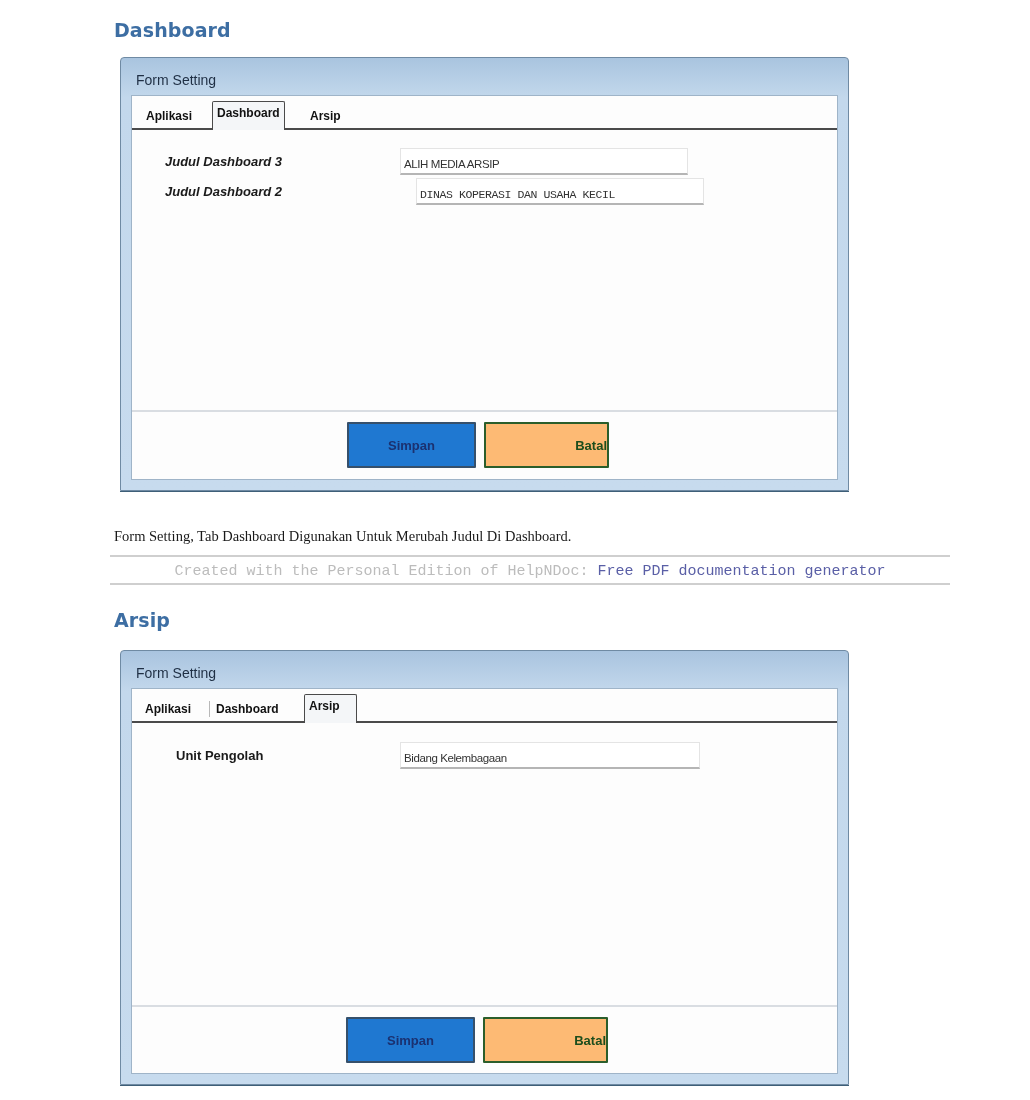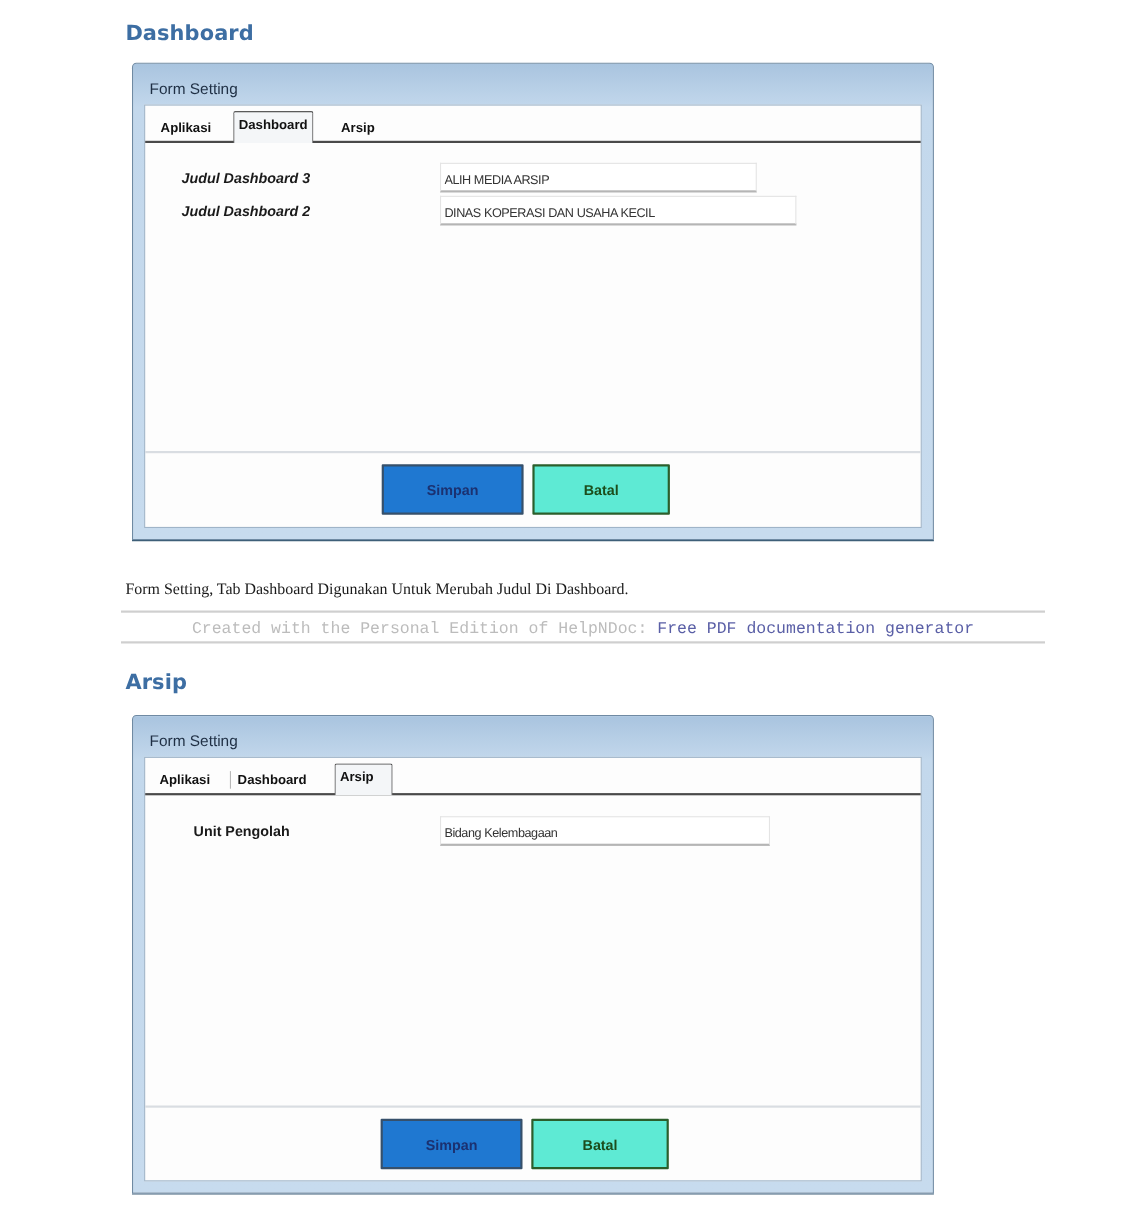--- a/index.html
+++ b/index.html
@@ -17,21 +17,21 @@
   .tab-sep { position:absolute; top:12px; width:1px; height:16px; background:#b8b8b8; }
 
   .field-label { position:absolute; font-size:13px; font-weight:bold; color:#1a1a1a; font-family:"Liberation Sans", sans-serif; }
   .field-label.italic { font-style:italic; }
   .field-input { position:absolute; height:27px; box-sizing:border-box; border:1px solid #e4e4e4; border-bottom:2px solid #b5b5b5; background:#fff; font-size:11.5px; color:#333; font-family:"Liberation Sans", sans-serif; padding:6px 3px 0 3px; letter-spacing:-0.4px; outline:none; }
 
   .divider-line { position:absolute; left:0; right:0; height:2px; background:#d9dde2; }
 
   .btn { position:absolute; height:46px; box-sizing:border-box; font-size:13px; font-weight:bold; font-family:"Liberation Sans", sans-serif; text-align:center; line-height:44px; cursor:pointer; border-radius:1px; }
   .btn-save { background:#1f78d1; border:2px solid #36506b; color:#1b3170; }
-  .btn-cancel { background:#5eead4; border:2px solid #2b5e2b; color:#1c4d1c; }
+  .btn-cancel { background:#fdba74; border:2px solid #2b5e2b; color:#1c4d1c;text-align:right; }
 
   .caption { position:absolute; left:114px; top:528px; font-size:14.5px; color:#1a1a1a; font-family:Liberation Serif, serif; }
   .hr { position:absolute; left:110px; width:840px; height:2px; background:#cfcfcf; }
   .footer-note { position:absolute; top:563px; left:110px; width:840px; text-align:center; font-size:15px; font-family:Liberation Mono, monospace; }
   .footer-note .muted { color:#bcbcbc; }
   .footer-note .link { color:#5a5fa6; cursor:pointer; }
 </style>
 </head>
 <body>
 
@@ -43,21 +43,21 @@
     <div class="tabbar">
       <div class="tab" style="left:10px;">Aplikasi</div>
       <div class="tab active" style="left:80px;">Dashboard</div>
       <div class="tab" style="left:174px;">Arsip</div>
     </div>
 
     <div class="field-label italic" style="left:33px; top:58px;">Judul Dashboard 3</div>
     <input class="field-input" style="left: 268px; top: 52px; width: 288px;" value="ALIH MEDIA ARSIP">
 
     <div class="field-label italic" style="left:33px; top:88px;">Judul Dashboard 2</div>
-    <input class="field-input" style="left: 268px; top: 82px; width: 324px;" value="DINAS KOPERASI DAN USAHA KECIL">
+    <input class="field-input" style="left: 284px; top: 82px; width: 288px; font-family: Liberation Mono, monospace;" value="DINAS KOPERASI DAN USAHA KECIL">
 
     <div class="divider-line" style="top:314px;"></div>
 
     <div class="btn btn-save" style="left:215px; top:326px; width:129px;">Simpan</div>
     <div class="btn btn-cancel" style="left:352px; top:326px; width:125px;">Batal</div>
   </div>
 </div>
 
 <div class="caption">Form Setting, Tab Dashboard Digunakan Untuk Merubah Judul Di Dashboard.</div>
 

